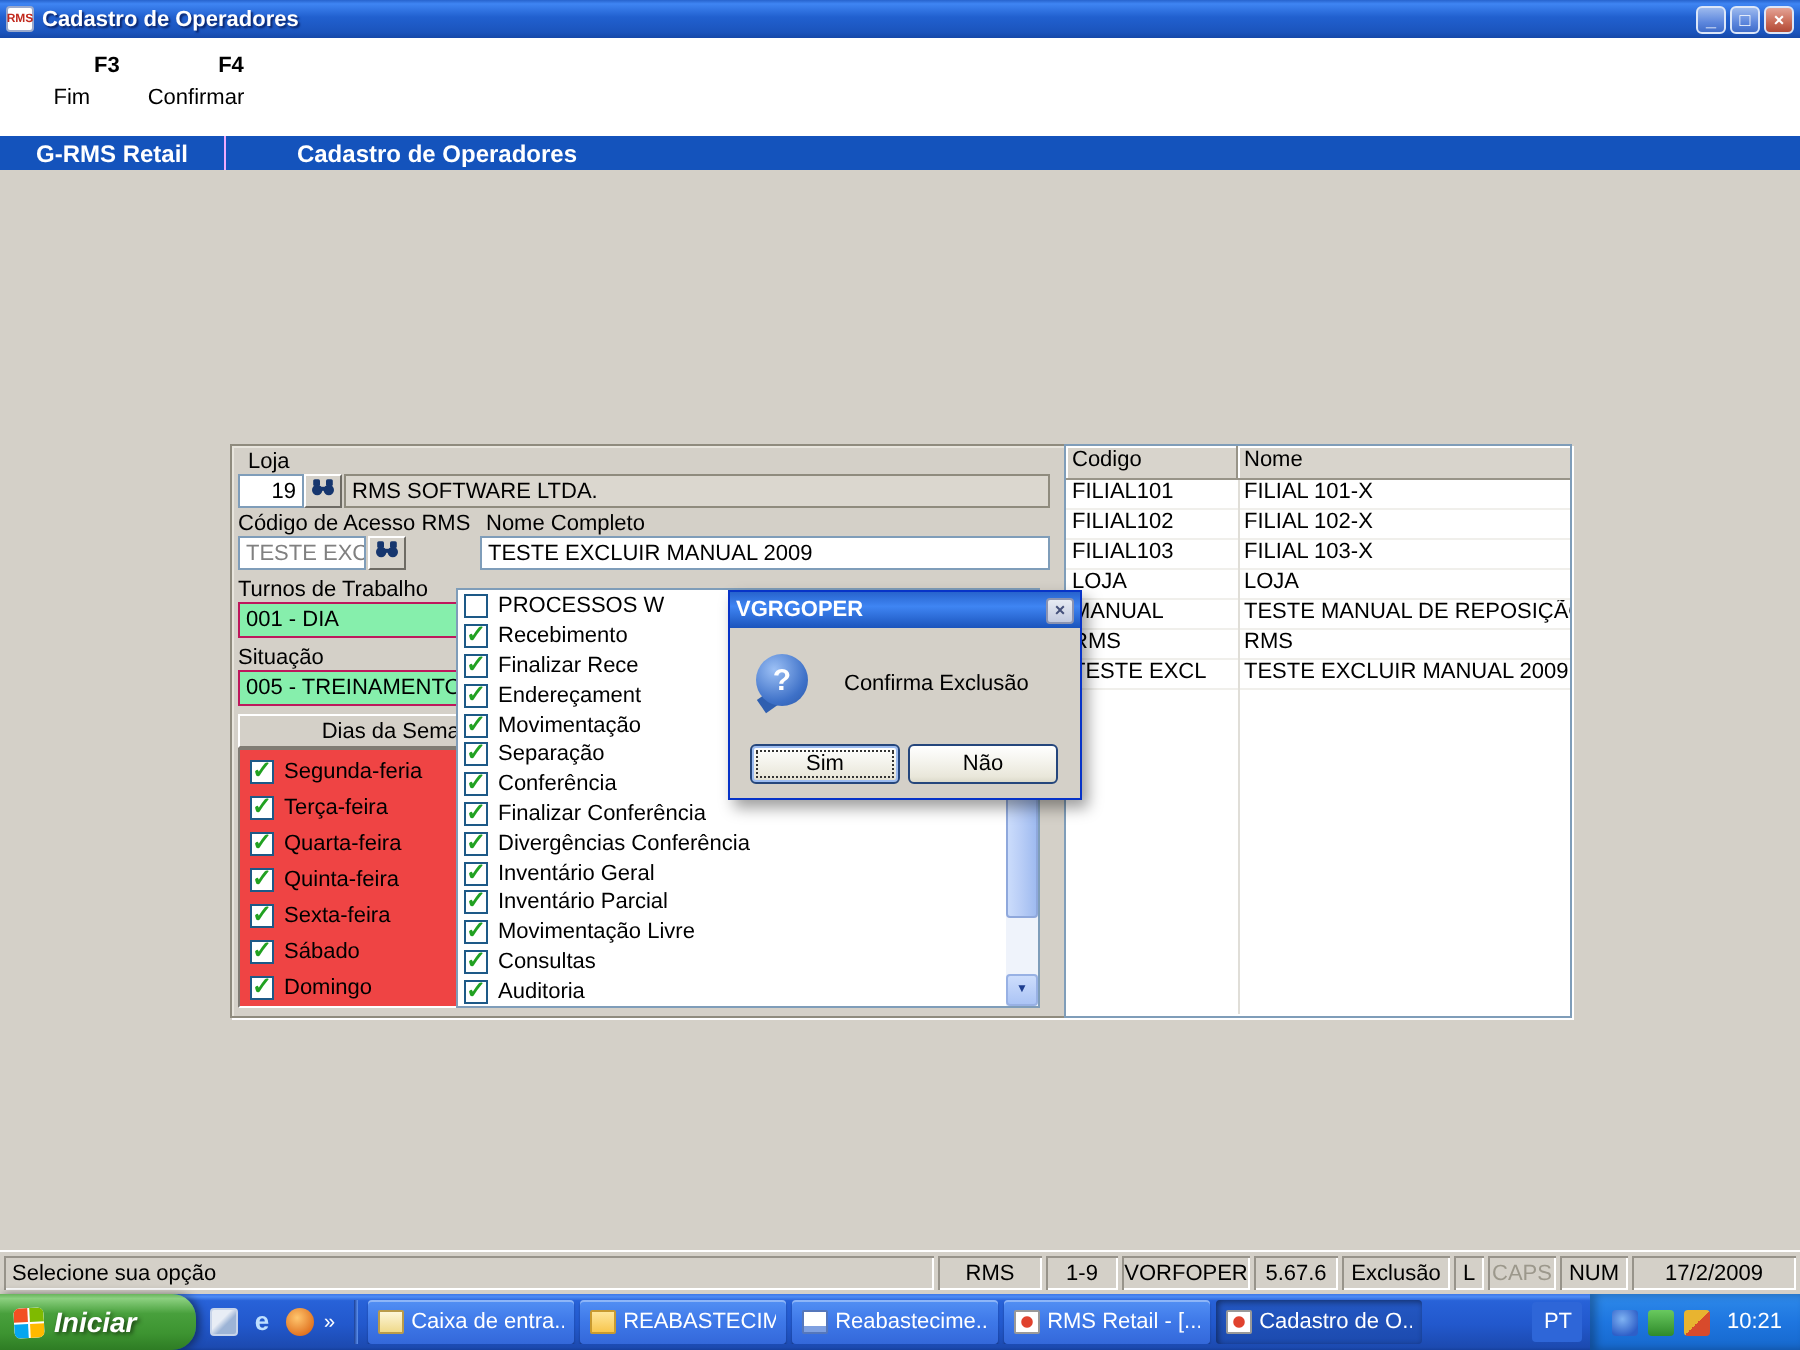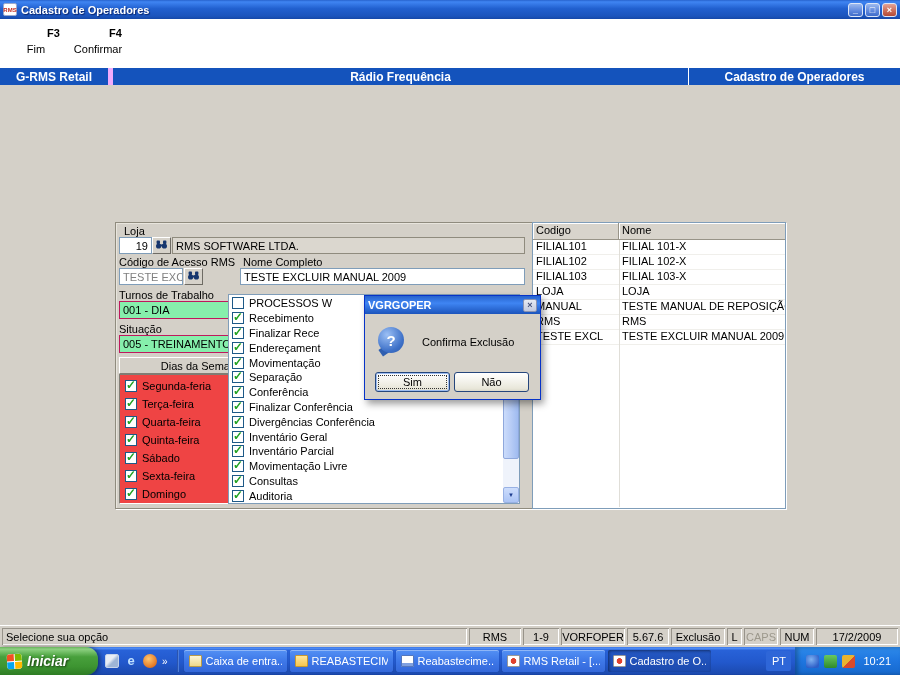--- a/index.html
+++ b/index.html
@@ -26,21 +26,21 @@
   
   .toolbar{ position:absolute; top:19px; left:0; right:0; height:49px; background:#fff;
     display:flex; gap:14px; padding:8px 0 0 12px; }
   .fkey{ display:flex; flex-direction:column; align-items:center; cursor:default; }
   .fkey-key{ font-weight:bold;margin-left:35px; }
   .fkey-label{ margin-top:4px; }
   
   .appheader{ position:absolute; top:68px; left:0; right:0; height:17px; display:flex;
     background:#1453bc; color:#fff; font-weight:bold; font-size:12px; }
   .ah-seg{ display:flex; align-items:center; justify-content:center; }
-  .ah-left{ width:113px; border-right:5px solid #f0abfc; }
+  .ah-left{ width:113px; border-right:1px solid #f0abfc; }
   .ah-center{ flex:1; border-right:1px solid #fff; }
   .ah-right{ width:211px; }
   
   .form-panel{ position:absolute; left:115px; top:222px; width:671px; height:287px;
     border:1px solid #8f8b7e; box-shadow:1px 1px 0 #ffffff, inset 1px 1px 0 #e8e5dd; }
   .lbl{ position:absolute; white-space:nowrap; }
   #lbl-loja{ left:124px; top:225px; }
   #lbl-codigo{ left:119px; top:256px; }
   #lbl-nome{ left:243px; top:256px; }
   #lbl-turnos{ left:119px; top:289px; }
@@ -198,21 +198,20 @@
       <span class="fkey-label">Fim</span>
     </div>
     <div class="fkey">
       <span class="fkey-key">F4</span>
       <span class="fkey-label">Confirmar</span>
     </div>
   </div>
 
   <div class="appheader">
     <div class="ah-seg ah-left">G-RMS Retail</div>
-    <div class="ah-seg ah-center">Rádio Frequência</div>
     <div class="ah-seg ah-right">Cadastro de Operadores</div>
   </div>
 
   <div class="form-panel"></div>
 
   <span class="lbl" id="lbl-loja">Loja</span>
   <div class="txt" id="loja-input">19</div>
   <div class="mini-btn" id="binoc1">
     <span>
       <svg width="13" height="10" viewBox="0 0 13 10">
@@ -266,25 +265,25 @@
       <div class="chk-row checked">
         <span class="chk"></span>
         <span>Quarta-feira</span>
       </div>
       <div class="chk-row checked">
         <span class="chk"></span>
         <span>Quinta-feira</span>
       </div>
       <div class="chk-row checked">
         <span class="chk"></span>
+        <span>Sexta-feira</span>
+      </div>
+      <div class="chk-row checked">
+        <span class="chk"></span>
         <span>Sábado</span>
-      </div>
-      <div class="chk-row checked">
-        <span class="chk"></span>
-        <span>Sexta-feira</span>
       </div>
       <div class="chk-row checked">
         <span class="chk"></span>
         <span>Domingo</span>
       </div>
     </div>
 
   <div id="proc-list">
     <div class="proc-rows">
       <div class="proc-row">

